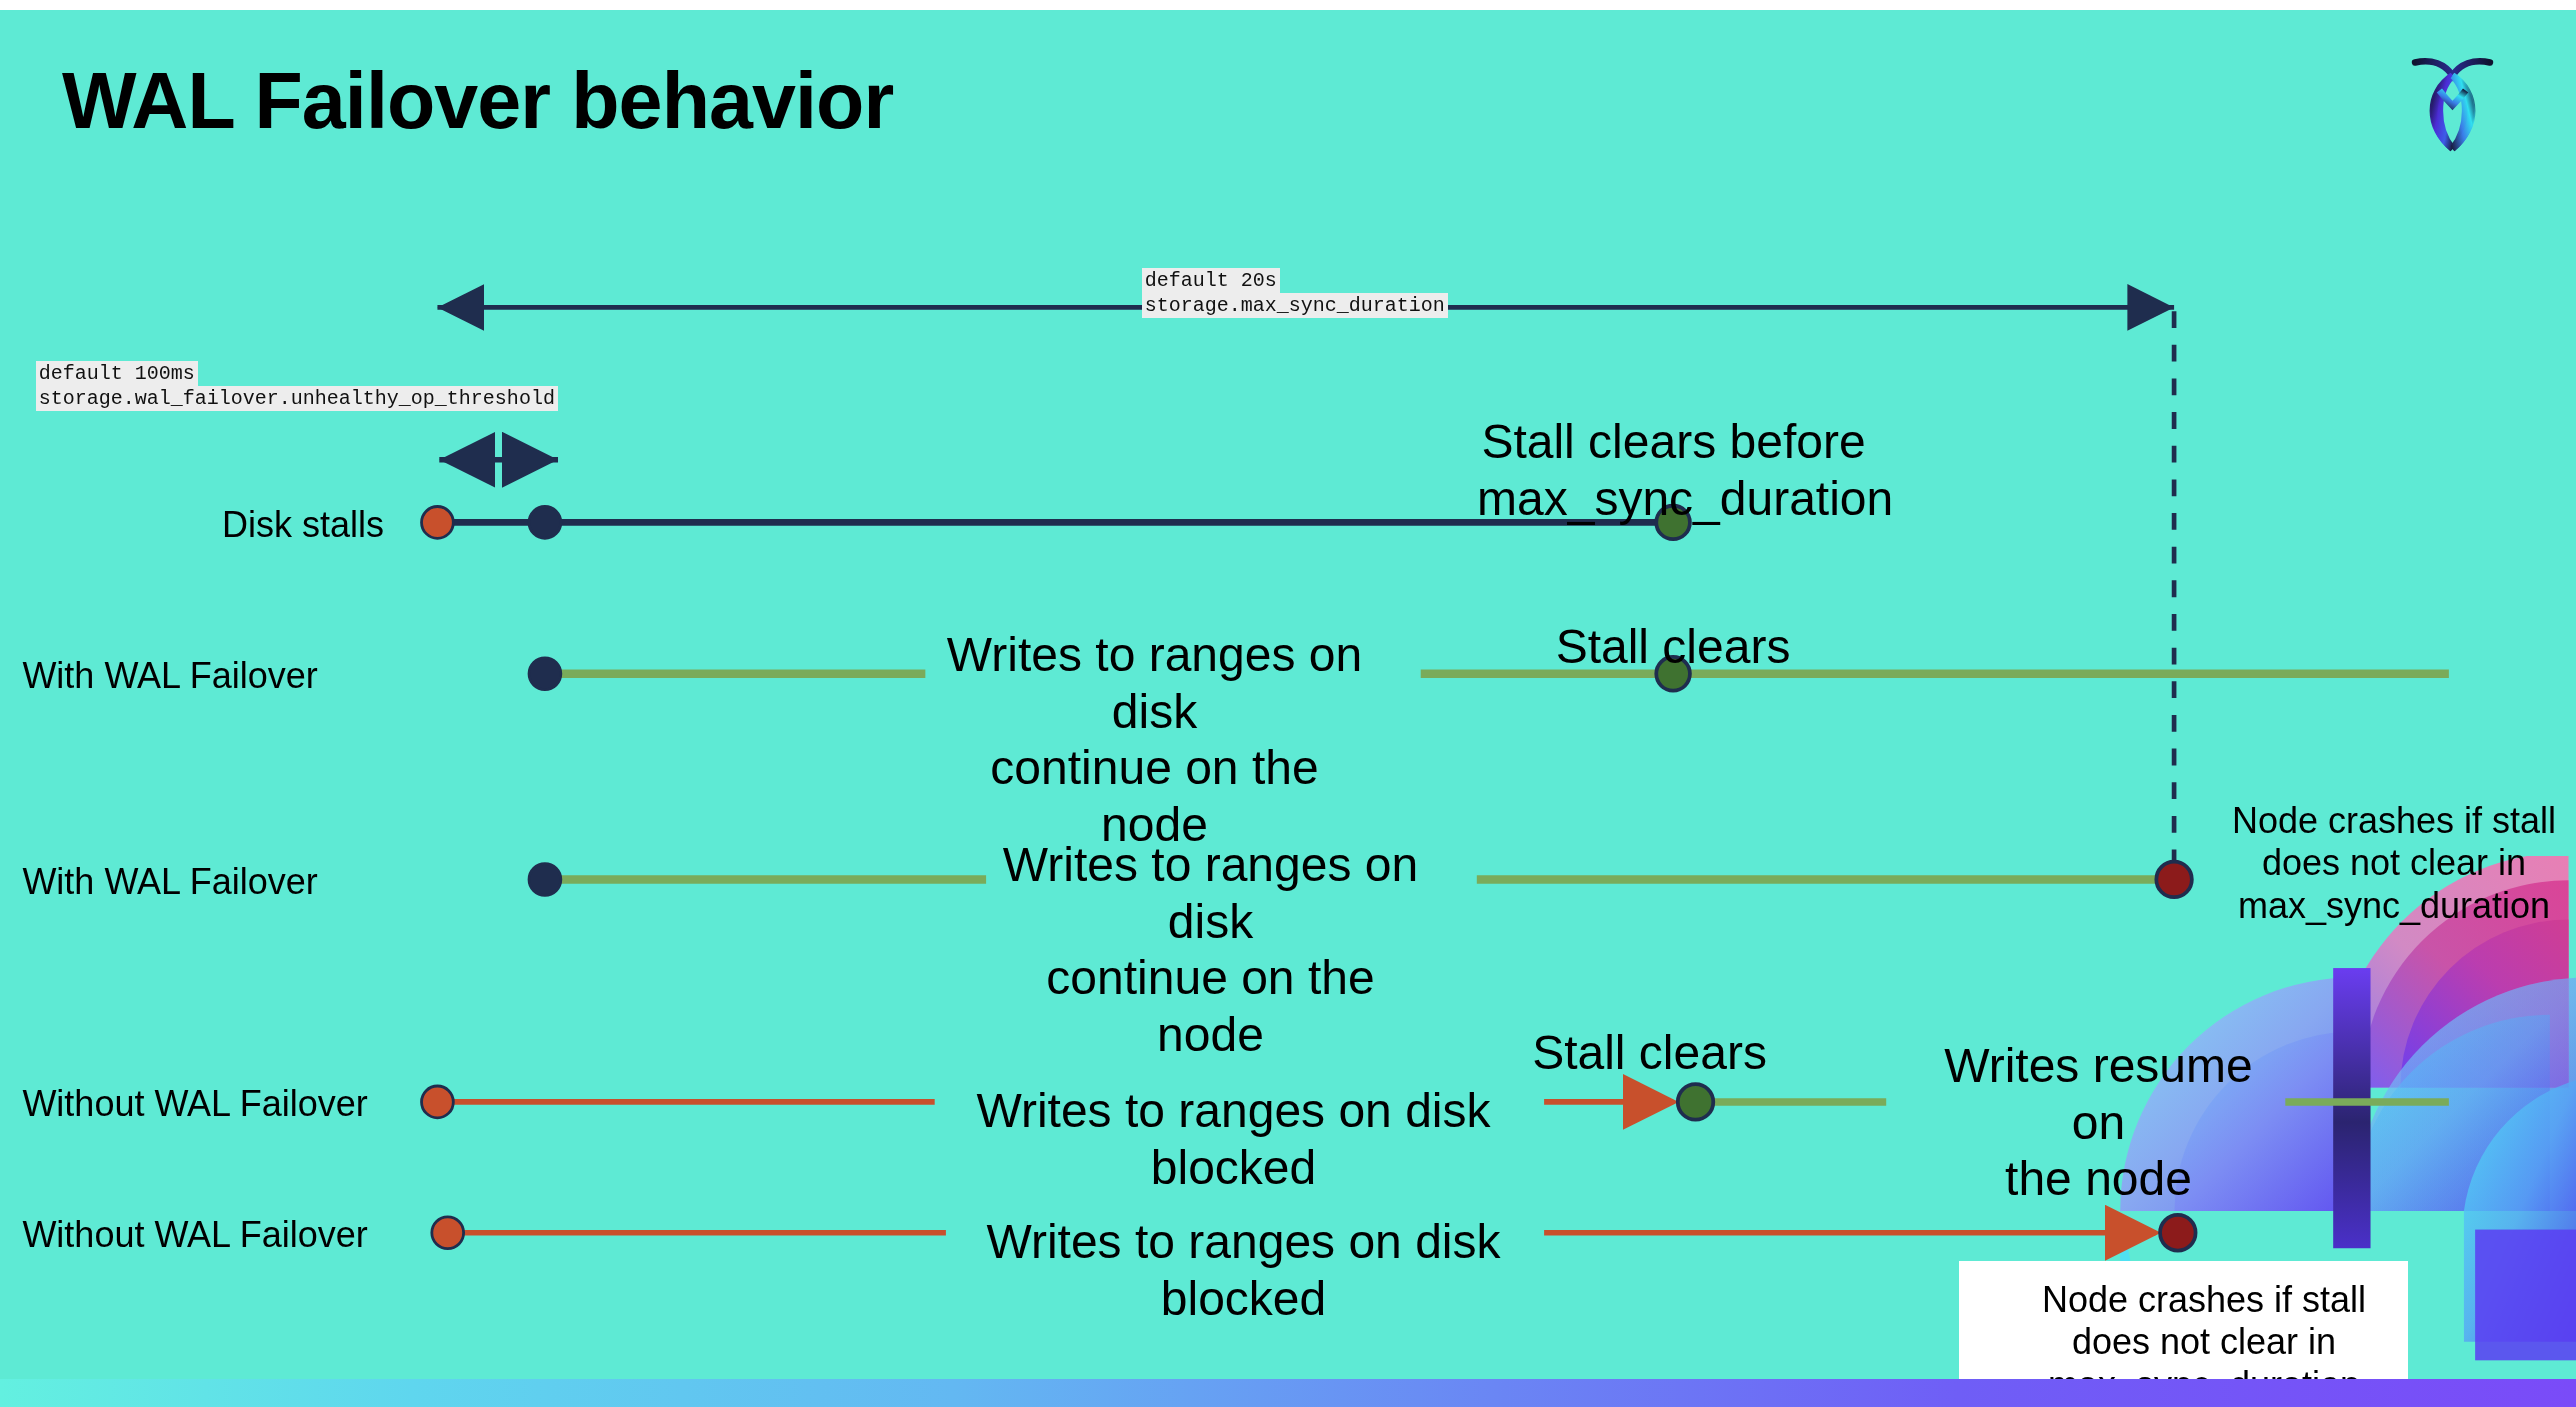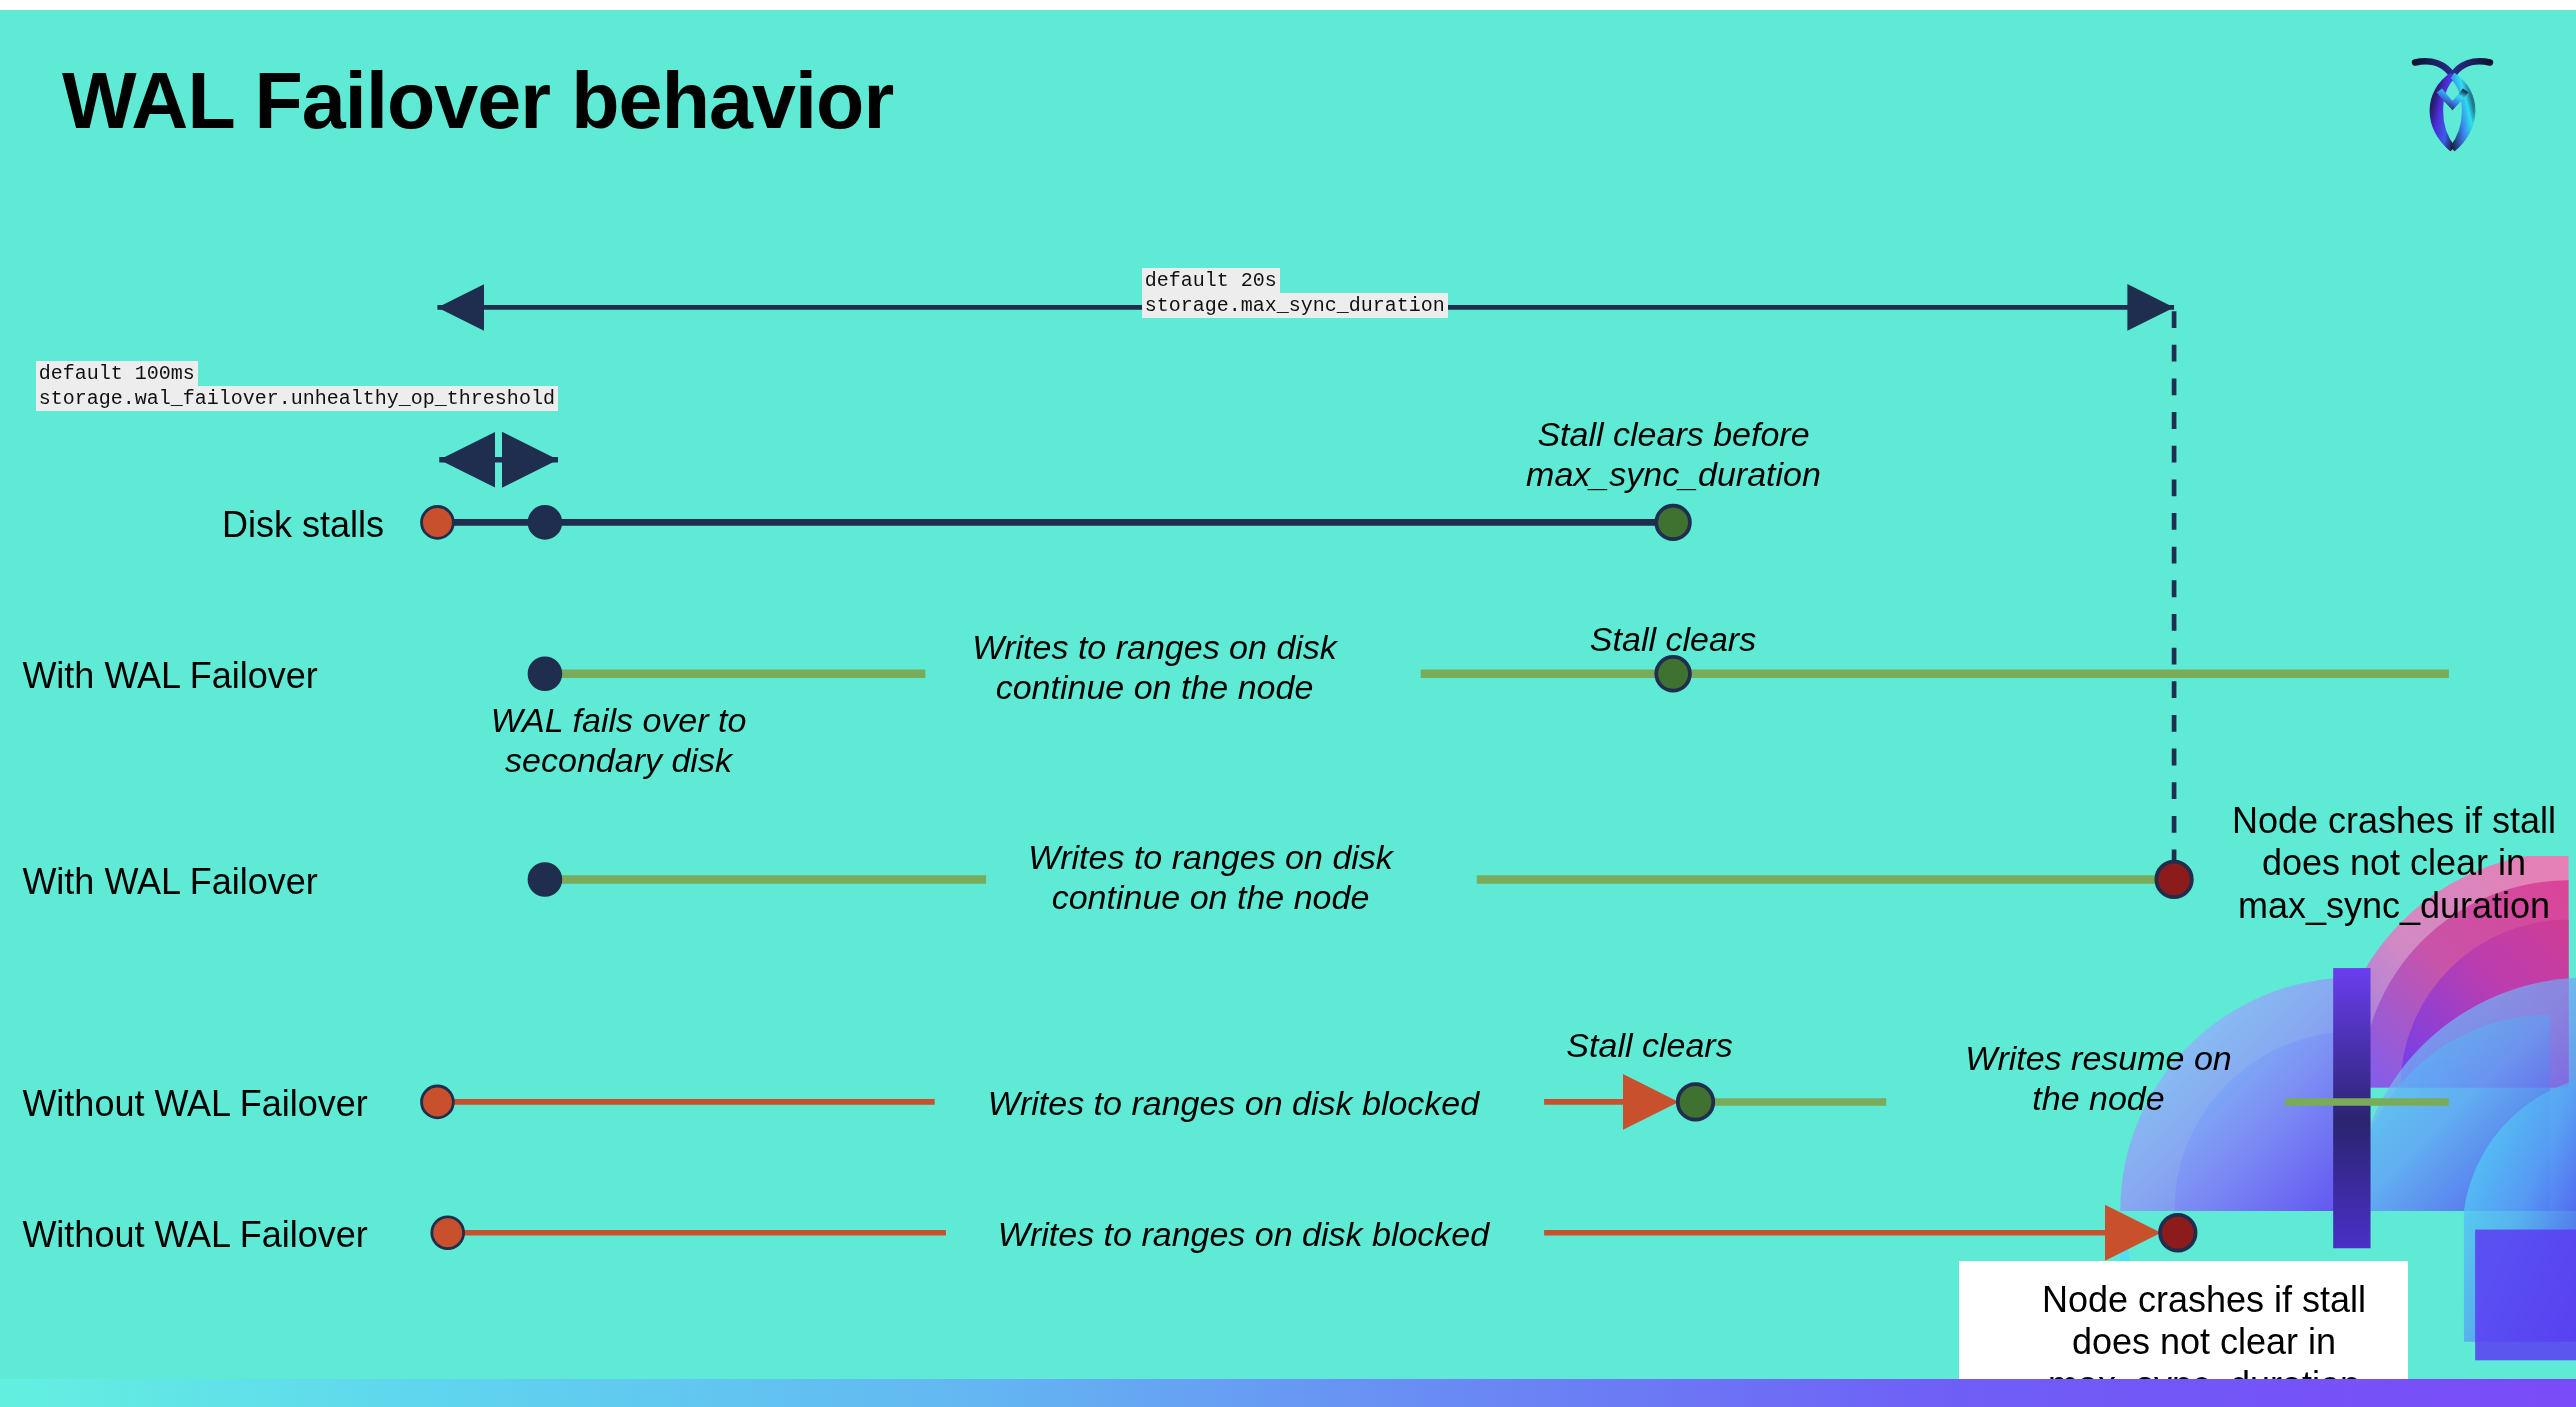--- a/index.html
+++ b/index.html
@@ -31,21 +31,21 @@
     font-family:"Liberation Mono","DejaVu Sans Mono",monospace;
     font-size:20px;color:#111;
     background:#ededed;
     display:inline-block;
     padding:0.9px 2.8px;
     white-space:nowrap;
   }
   .monoblock{position:absolute;}
   .monoblock div{margin:0;}
   .row-label{font-size:36px;white-space:nowrap;}
-  .note{font-size:34px;text-align:center;font-style:italic;}
+  .note{font-size:48px;text-align:center;}
   .note-l{font-size:36px;text-align:center;}
 
   
   .deco{position:absolute;right:0;bottom:39px;width:523px;height:523px;overflow:hidden;pointer-events:none;}
   .callout-box{
     position:absolute;left:1959px;top:1251px;width:449px;height:157px;
     background:#ffffff;
   }
   .bottombar{
     position:absolute;left:0;bottom:0;width:2576px;height:39px;
@@ -233,24 +233,20 @@
   <div class="lbl note" style="left:1477px;top:404px;width:393px;">
     <div>Stall clears before</div>
     <div>max_sync_duration</div>
   </div>
 
   <div class="lbl note" style="left:935px;top:617px;width:439px;">
     <div>Writes to ranges on disk</div>
     <div>continue on the node</div>
   </div>
   <div class="lbl note" style="left:1514px;top:609px;width:318px;">Stall clears</div>
-  <div class="lbl note" style="left:422px;top:690px;width:393px;">
-    <div>WAL fails over to</div>
-    <div>secondary disk</div>
-  </div>
 
   <div class="lbl note" style="left:991px;top:827px;width:439px;">
     <div>Writes to ranges on disk</div>
     <div>continue on the node</div>
   </div>
   <div class="lbl note-l" style="left:2221px;top:790px;width:346px;">
     <div>Node crashes if stall</div>
     <div>does not clear in</div>
     <div>max_sync_duration</div>
   </div>

